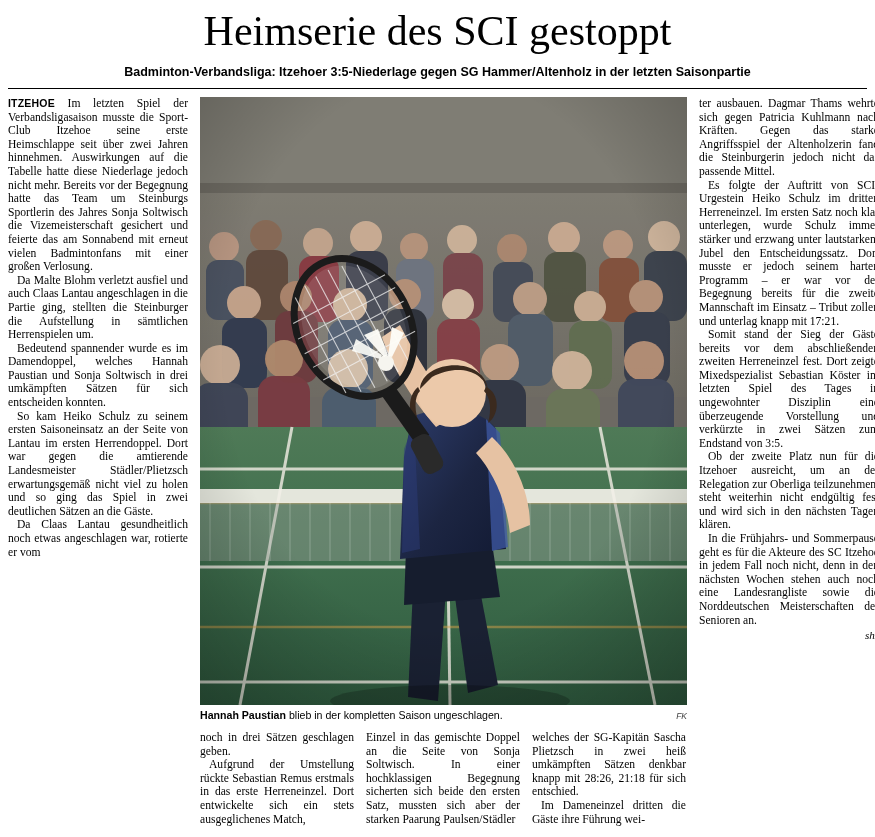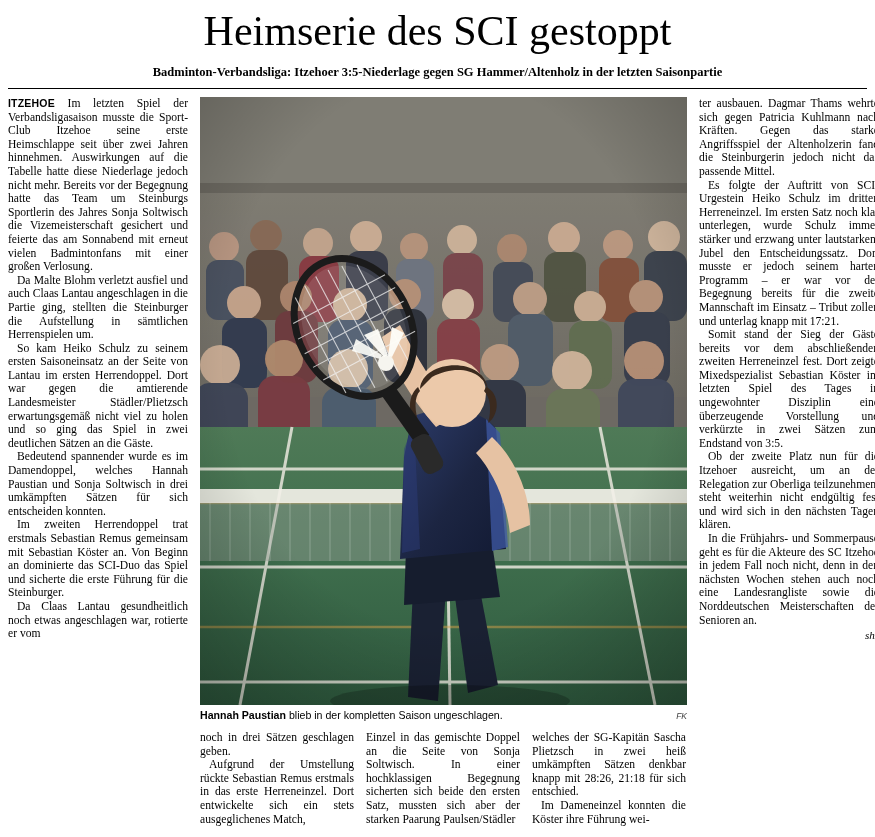--- a/index.html
+++ b/index.html
@@ -27,21 +27,21 @@
     font-weight: normal;
     font-size: 42px;
     line-height: 46px;
     letter-spacing: 0px;
     margin: 8px 0 0 0;
     padding: 0 14px;
     color: #000000;
   }
   .subhead {
     text-align: center;
-    font-family: Liberation Serif, serif;
+    font-family: Liberation Sans, sans-serif;
     font-weight: bold;
     font-size: 12.5px;
     line-height: 16px;
     margin: 10px 0 0 0;
     padding: 0 14px;
     color: #000000;
   }
   .rule {
     border: 0;
     border-top: 1px solid #000;
@@ -134,23 +134,22 @@
 
   <h1 class="headline">Heimserie des SCI gestoppt</h1>
   <div class="subhead">Badminton-Verbandsliga: Itzehoer 3:5-Niederlage gegen SG Hammer/Altenholz in der letzten Saisonpartie</div>
   <hr class="rule">
 
   <div class="columns">
 
     <div class="col">
       <p class="first"><span class="dateline">ITZEHOE</span> <span>Im letzten Spiel der Verbandsligasaison musste die Sport-Club Itzehoe seine erste Heimschlappe seit über zwei Jahren hinnehmen. Auswirkungen auf die Tabelle hatte diese Niederlage jedoch nicht mehr. Bereits vor der Begegnung hatte das Team um Steinburgs Sportlerin des Jahres Sonja Soltwisch die Vizemeisterschaft gesichert und feierte das am Sonnabend mit erneut vielen Badmintonfans mit einer großen Verlosung.</span></p>
       <p>Da Malte Blohm verletzt ausfiel und auch Claas Lantau angeschlagen in die Partie ging, stellten die Steinburger die Aufstellung in sämtlichen Herrenspielen um.</p>
+      <p>Bedeutend spannender wurde es im Damendoppel, welches Hannah Paustian und Sonja Soltwisch in drei umkämpften Sätzen für sich entscheiden konnten.</p>
       <p>So kam Heiko Schulz zu seinem ersten Saisoneinsatz an der Seite von Lantau im ersten Herrendoppel. Dort war gegen die amtierende Landesmeister Städler/Plietzsch erwartungsgemäß nicht viel zu holen und so ging das Spiel in zwei deutlichen Sätzen an die Gäste.</p>
-      <p>Bedeutend spannender wurde es im Damendoppel, welches Hannah Paustian und Sonja Soltwisch in drei umkämpften Sätzen für sich entscheiden konnten.</p>
-      <p>Im zweiten Herrendoppel trat erstmals Sebastian Remus gemeinsam mit Sebastian Köster an. Von Beginn an dominierte das SCI-Duo das Spiel und sicherte die erste Führung für die Steinburger.</p>
       <p>Da Claas Lantau gesundheitlich noch etwas angeschlagen war, rotierte er vom</p>
     </div>
 
     <div class="col center-col">
       <div class="photo-wrap">
         <div class="photo">
           <svg width="487" height="608" viewBox="0 0 487 608" xmlns="http://www.w3.org/2000/svg">
             <defs>
               <linearGradient id="wallG" x1="0" y1="0" x2="0" y2="1">
                 <stop offset="0%" stop-color="#8d8a80"></stop>
@@ -347,21 +346,21 @@
       <div class="under-photo">
         <div class="col">
           <p class="first">noch in drei Sätzen geschlagen geben.</p>
           <p>Aufgrund der Umstellung rückte Sebastian Remus erstmals in das erste Herreneinzel. Dort entwickelte sich ein stets ausgeglichenes Match,</p>
         </div>
         <div class="col">
           <p class="first">Einzel in das gemischte Doppel an die Seite von Sonja Soltwisch. In einer hochklassigen Begegnung sicherten sich beide den ersten Satz, mussten sich aber der starken Paarung Paulsen/Städler</p>
         </div>
         <div class="col">
           <p class="first">welches der SG-Kapitän Sascha Plietzsch in zwei heiß umkämpften Sätzen denkbar knapp mit 28:26, 21:18 für sich entschied.</p>
-          <p>Im Dameneinzel konnten die Köster ihre Führung wei-</p>
+          <p>Im Dameneinzel dritten die Gäste ihre Führung wei-</p>
         </div>
       </div>
     </div>
 
     <div class="col">
       <p class="first">ter ausbauen. Dagmar Thams wehrte sich gegen Patricia Kuhlmann nach Kräften. Gegen das starke Angriffsspiel der Altenholzerin fand die Steinburgerin jedoch nicht das passende Mittel.</p>
       <p>Es folgte der Auftritt von SCI-Urgestein Heiko Schulz im dritten Herreneinzel. Im ersten Satz noch klar unterlegen, wurde Schulz immer stärker und erzwang unter lautstarkem Jubel den Entscheidungssatz. Dort musste er jedoch seinem harten Programm – er war vor der Begegnung bereits für die zweite Mannschaft im Einsatz – Tribut zollen und unterlag knapp mit 17:21.</p>
       <p>Somit stand der Sieg der Gäste bereits vor dem abschließenden zweiten Herreneinzel fest. Dort zeigte Mixedspezialist Sebastian Köster im letzten Spiel des Tages in ungewohnter Disziplin eine überzeugende Vorstellung und verkürzte in zwei Sätzen zum Endstand von 3:5.</p>
       <p>Ob der zweite Platz nun für die Itzehoer ausreicht, um an der Relegation zur Oberliga teilzunehmen, steht weiterhin nicht endgültig fest und wird sich in den nächsten Tagen klären.</p>
       <p>In die Frühjahrs- und Sommerpause geht es für die Akteure des SC Itzehoe in jedem Fall noch nicht, denn in den nächsten Wochen stehen auch noch eine Landesrangliste sowie die Norddeutschen Meisterschaften der Senioren an.</p>

